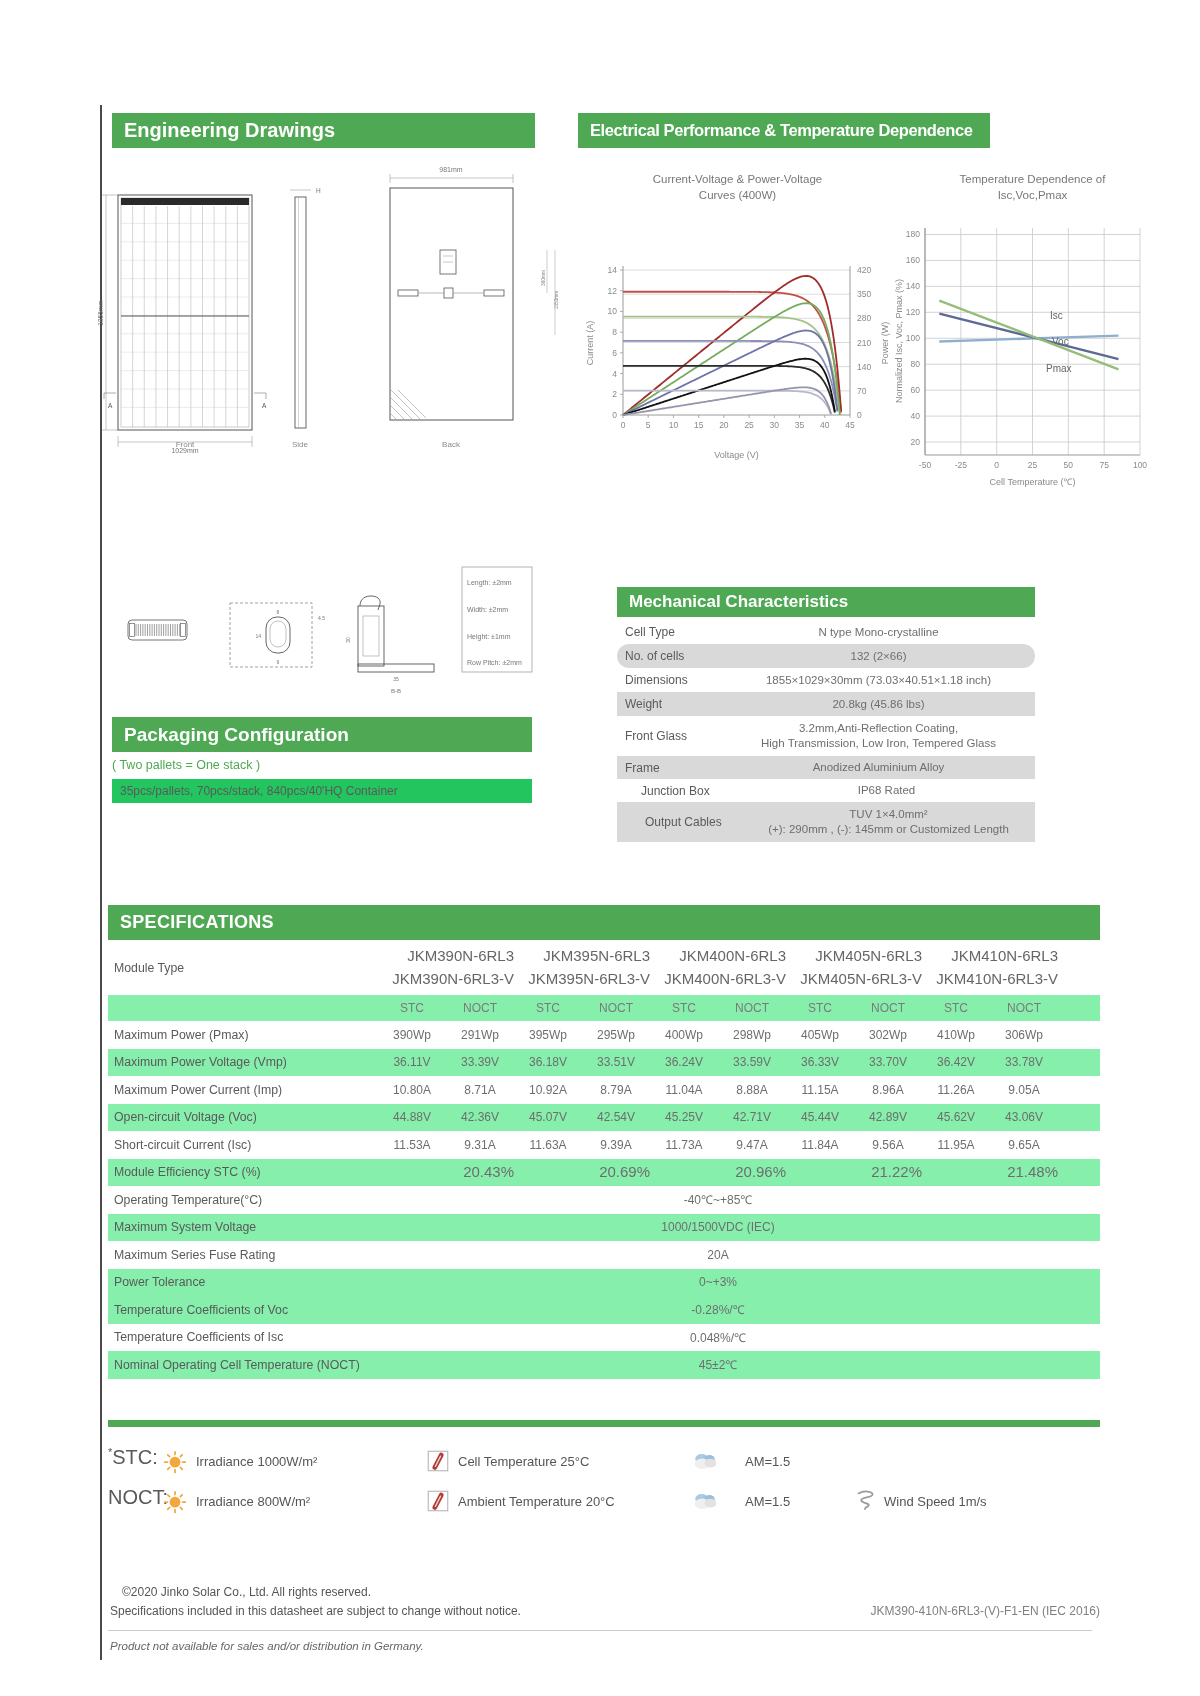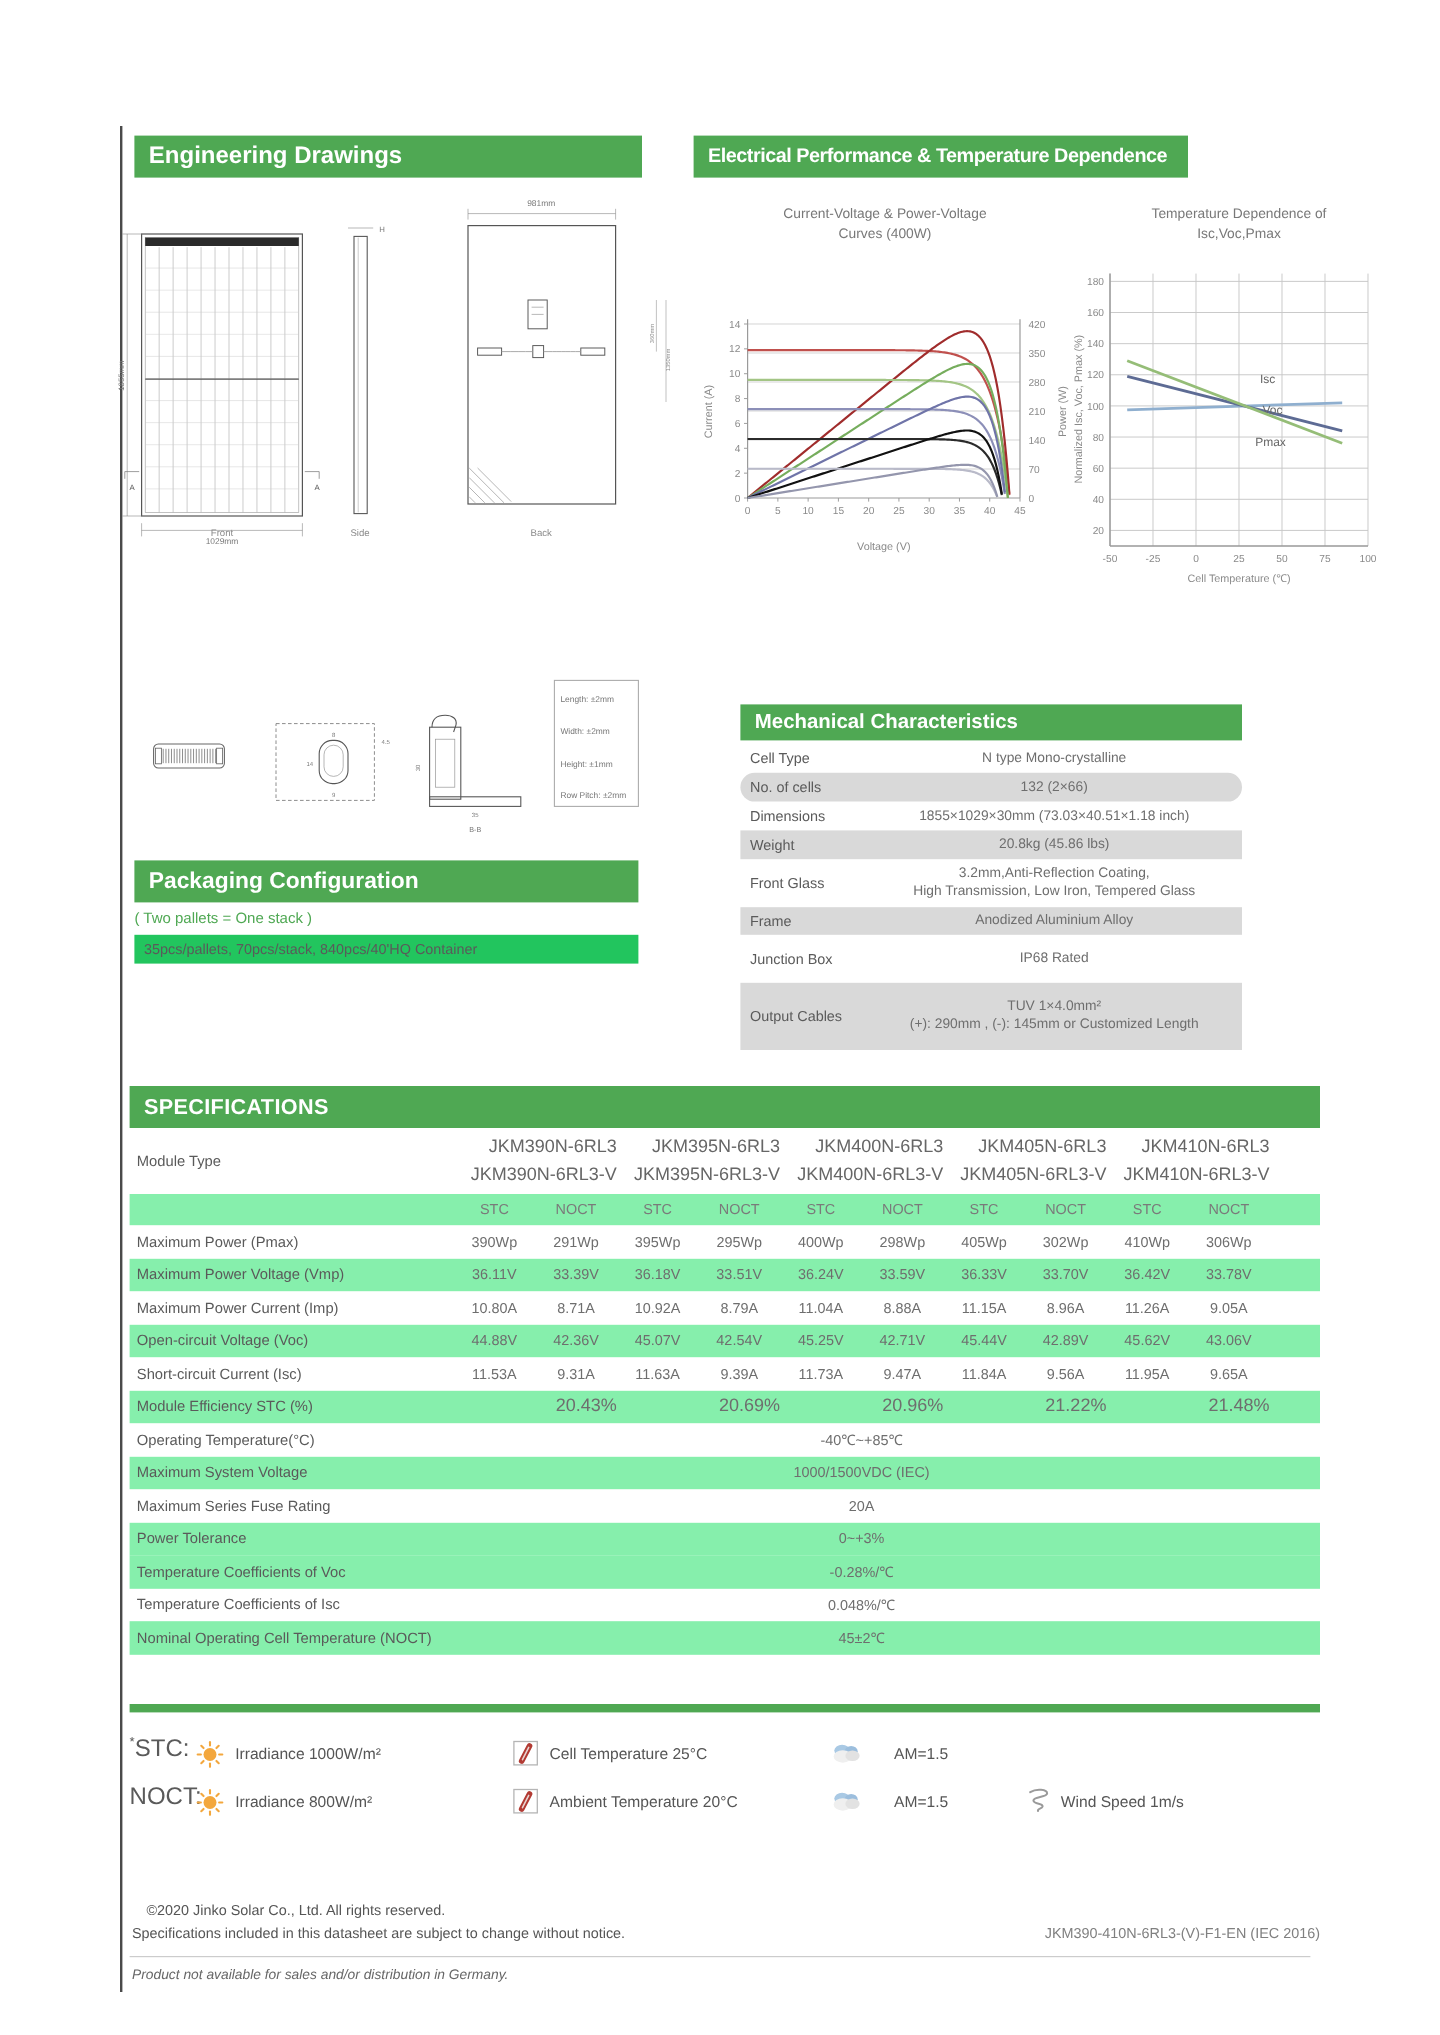--- a/index.html
+++ b/index.html
@@ -324,25 +324,25 @@
       </div>
       <div class="mech-row" style="height: 40px;">
         <div class="mech-label">Front Glass</div>
         <div class="mech-value">3.2mm,Anti-Reflection Coating,
 High Transmission, Low Iron, Tempered Glass</div>
       </div>
       <div class="mech-row alt" style="height: 23px;">
         <div class="mech-label">Frame</div>
         <div class="mech-value">Anodized Aluminium Alloy</div>
       </div>
-      <div class="mech-row" style="height: 40px;">
+      <div class="mech-row" style="height: 23px; margin-left: 16px;">
         <div class="mech-label">Junction Box</div>
         <div class="mech-value">IP68 Rated</div>
       </div>
-      <div class="mech-row alt" style="height: 56px;">
+      <div class="mech-row alt" style="height: 40px; padding-left: 20px;">
         <div class="mech-label">Output Cables</div>
         <div class="mech-value">TUV 1×4.0mm²
 (+): 290mm , (-): 145mm or Customized Length</div>
       </div>
     </div>
 
   <div class="banner" style="left:108px;top:905px;width:992px;height:35px;font-size:18px;letter-spacing:0.3px">SPECIFICATIONS</div>
   <div class="spec-table">
       <div class="spec-row mod">
         <div class="spec-label">Module Type</div>

